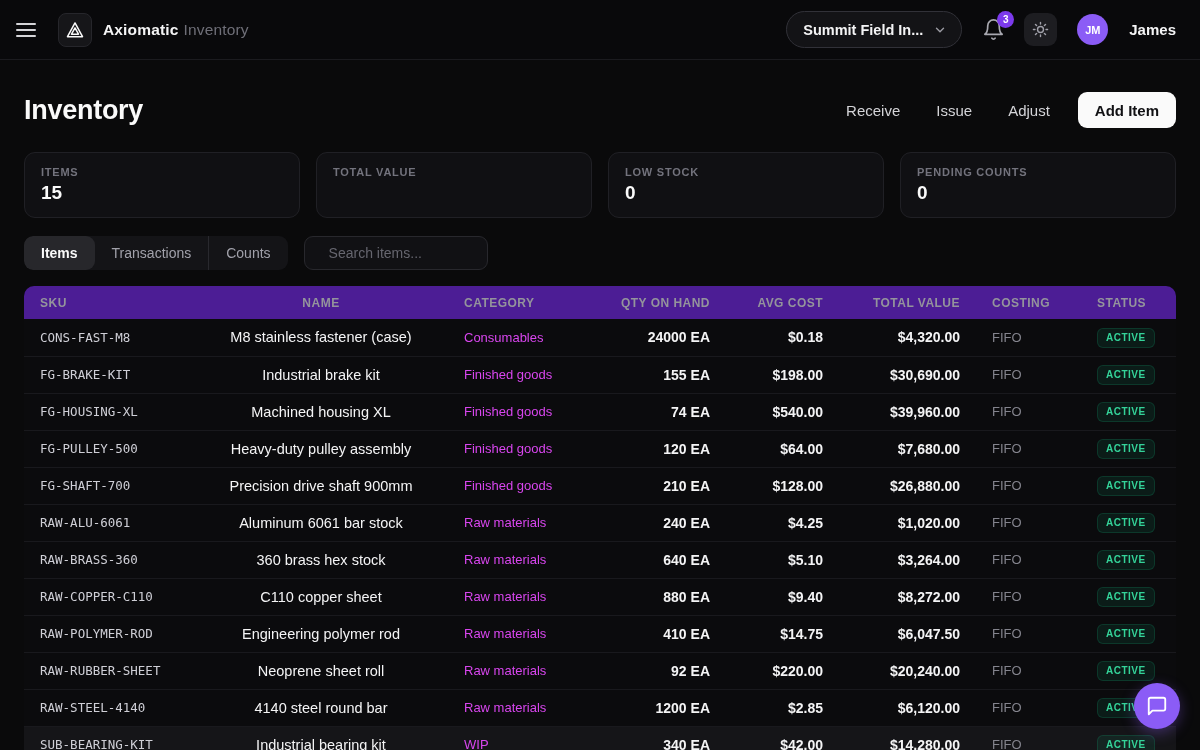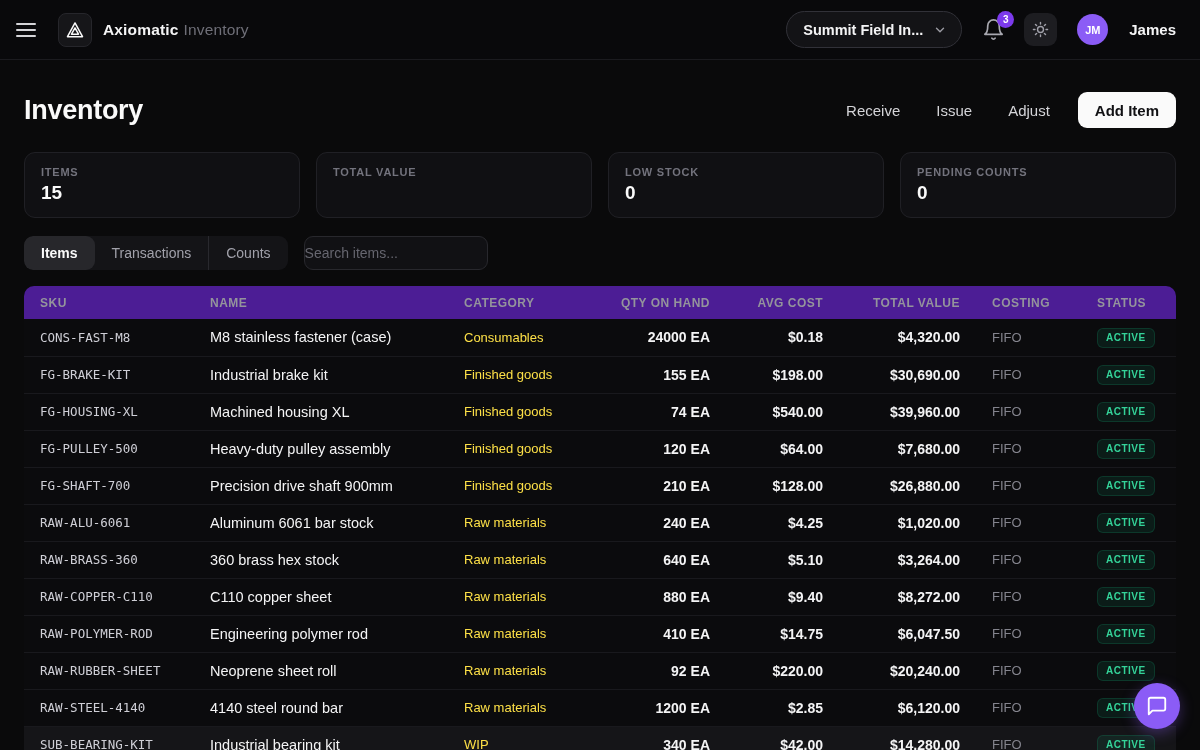--- a/index.html
+++ b/index.html
@@ -72,41 +72,41 @@
   .toolbar { display:flex; align-items:center; margin-top:18px; gap:16px; }
   .tab-group { display:flex; background:#141417; border-radius:9px; height:34px; align-items:stretch; overflow:hidden; }
   .tab {
     display:flex; align-items:center; padding:0 17px; font-size:14px; font-weight:500;
     color:#a1a1aa; cursor:pointer; border-right:1px solid #29292e; background:transparent;
   }
   .tab:last-child { border-right:none; }
   .tab.active { background:#27272b; color:#fafafa; font-weight:600; border-radius:9px; border-right:none; }
   .search-input {
     width:184px; height:34px; background:#111114; border:1px solid #28282d; border-radius:9px;
-    color:#e4e4e7; font-size:14px; padding:0 0; font-family:inherit; outline:none;
+    color:#e4e4e7; font-size:14px; padding:0 24px; font-family:inherit; outline:none;
   }
   .search-input::placeholder { color:#66666f; }
 
   
   .table-wrap { margin-top:16px; border-radius:10px 10px 0 0; overflow:hidden; }
   table { width:1152px; border-collapse:collapse; table-layout:fixed; }
   thead th {
     background:#4c1d95; color:#94949c; font-size:12px; font-weight:600; letter-spacing:.04em;
     text-transform:uppercase; height:33px; padding:0 16px; text-align:left; white-space:nowrap;
   }
   tbody td { height:37px; padding:0 16px; border-top:1px solid #19191d; white-space:nowrap; overflow:hidden; }
   tbody tr { background:#0b0b0d; cursor:pointer; }
   tbody tr:first-child td { border-top:none; }
   tbody tr:last-child { background:#151518; }
-  .c0 { width:170px; } .c1 { width:254px; } .c2 { width:156px; }
+  .c0 { width:170px; } .c1 { width:254px;text-align:center; } .c2 { width:156px; }
   .c3 { width:122px; } .c4 { width:113px; } .c5 { width:137px; }
   .c6 { width:105px; } .c7 { width:95px; }
   td.c0 { font-family:"DejaVu Sans Mono", monospace; font-size:12.5px; color:#cfcfd6; }
   td.c1 { font-size:14.5px; font-weight:500; color:#f4f4f5; }
-  td.c2 { font-size:13px; color:#fde047; }
+  td.c2 { font-size:13px; color:#d946ef; }
   td.c3, td.c4, td.c5 { text-align:right; font-size:14px; font-weight:600; color:#f4f4f5; }
   th.c3, th.c4, th.c5 { text-align:right; }
   td.c6 { font-size:13px; color:#84848d; }
   .badge {
     display:inline-block; background:rgba(16,185,129,.10); border:1px solid rgba(16,185,129,.18);
     color:#34d399; font-size:10px; font-weight:700; letter-spacing:.05em;
     padding:3px 8px; border-radius:6px; line-height:1.2;
   }
 
   

